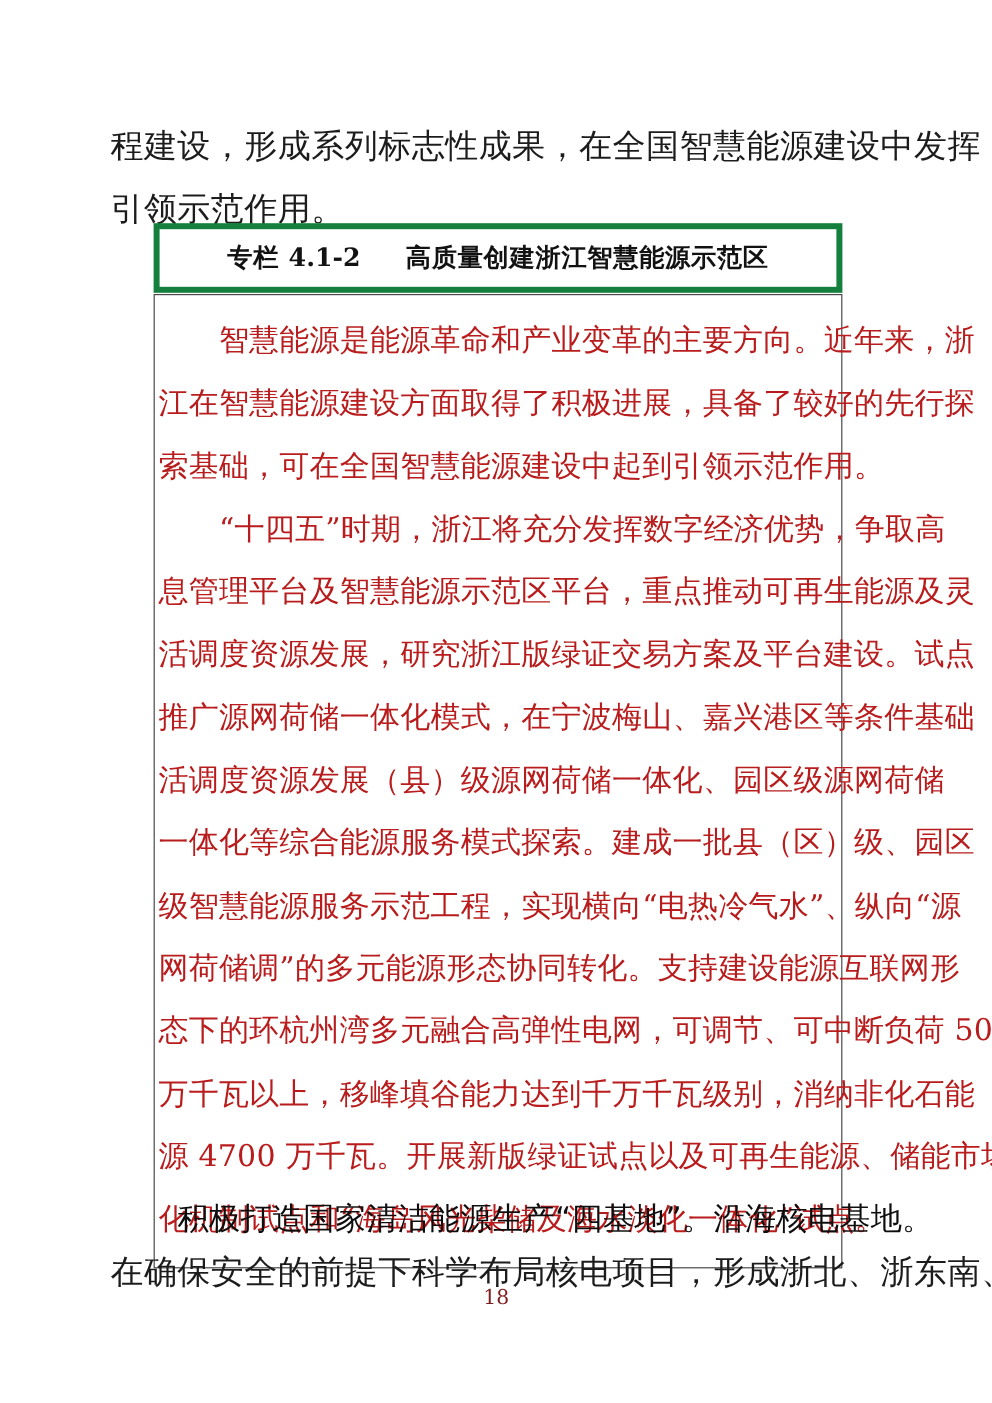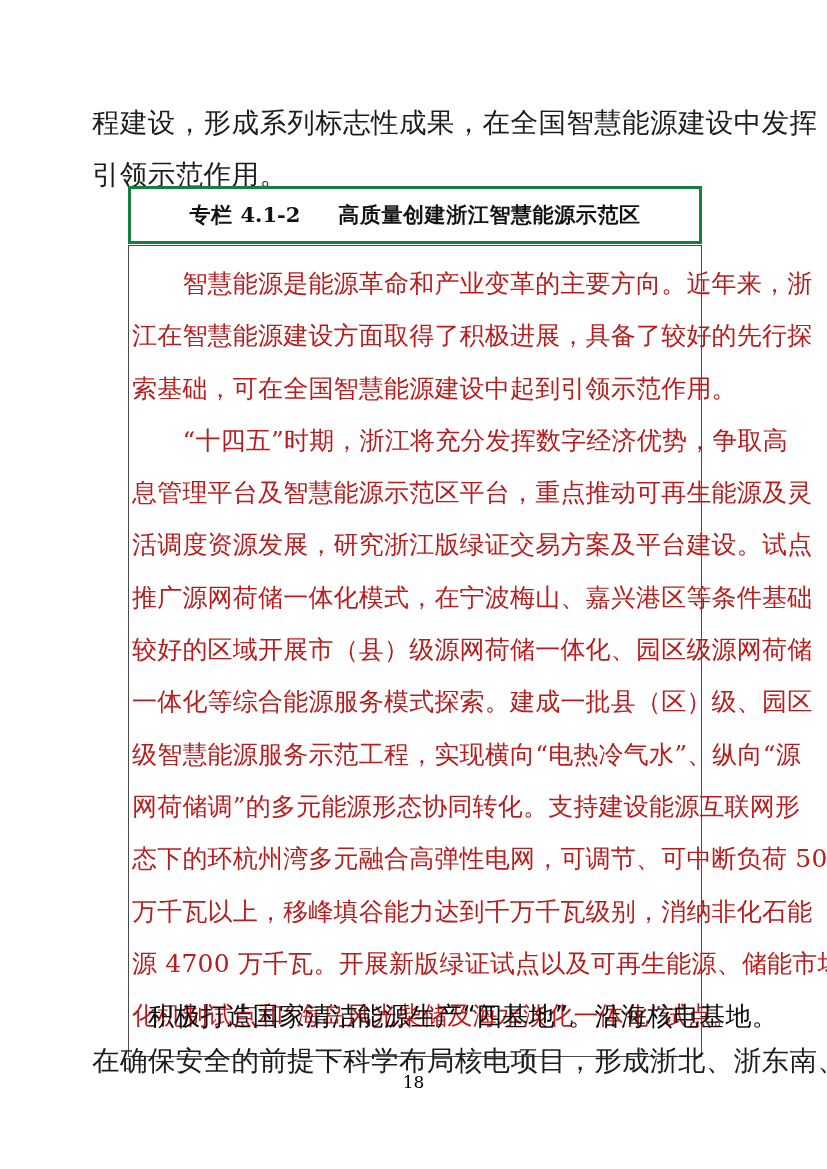--- a/index.html
+++ b/index.html
@@ -45,21 +45,21 @@
   
   .column-box {
     position: absolute;
     left: 128px;
     top: 186px;
     width: 574px;
     box-sizing: border-box;
   }
 
   .column-title-cell {
-    border: 3px solid #15803d;
+    border: 5px solid #15803d;
     box-sizing: border-box;
     height: 58px;
     display: flex;
     align-items: center;
     justify-content: center;
   }
 
   .column-title {
     font-size: 21px;
     font-weight: bold;
@@ -120,21 +120,21 @@
   }
 
   
   .page-number {
     position: absolute;
     left: 0;
     top: 1072px;
     width: 827px;
     text-align: center;
     font-size: 17px;
-    color: #000000;
+    color: #7f1d1d;
     font-family: "DejaVu Serif", "Liberation Serif", serif;
   }
 </style>
 </head>
 <body>
 
 <div class="page">
 
   <div class="body-col">
     <div class="body-line">程建设，形成系列标志性成果，在全国智慧能源建设中发挥</div>
@@ -158,21 +158,21 @@
         <div class="box-line">　　智慧能源是能源革命和产业变革的主要方向。近年来，浙</div>
         <div class="box-line">江在智慧能源建设方面取得了积极进展，具备了较好的先行探</div>
         <div class="box-line">索基础，可在全国智慧能源建设中起到引领示范作用。</div>
       </div>
 
       <div>
         <div class="box-line">　　“十四五”时期，浙江将充分发挥数字经济优势，争取高</div>
         <div class="box-line">息管理平台及智慧能源示范区平台，重点推动可再生能源及灵</div>
         <div class="box-line">活调度资源发展，研究浙江版绿证交易方案及平台建设。试点</div>
         <div class="box-line">推广源网荷储一体化模式，在宁波梅山、嘉兴港区等条件基础</div>
-        <div class="box-line">较好的区域开展市（县）级源网荷储一体化、园区级源网荷储</div>
+        <div class="box-line">活调度资源发展（县）级源网荷储一体化、园区级源网荷储</div>
         <div class="box-line">一体化等综合能源服务模式探索。建成一批县（区）级、园区</div>
         <div class="box-line">级智慧能源服务示范工程，实现横向“电热冷气水”、纵向“源</div>
         <div class="box-line">网荷储调”的多元能源形态协同转化。支持建设能源互联网形</div>
         <div class="box-line">态下的环杭州湾多元融合高弹性电网，可调节、可中断负荷 500</div>
         <div class="box-line">万千瓦以上，移峰填谷能力达到千万千瓦级别，消纳非化石能</div>
         <div class="box-line">源 4700 万千瓦。开展新版绿证试点以及可再生能源、储能市场</div>
         <div class="box-line">化机制试点和“海岛风光柴储及海水淡化一体化”试点。</div>
       </div>
 
     </div>

